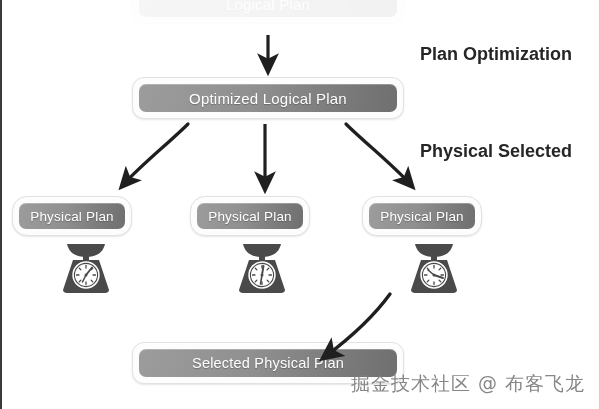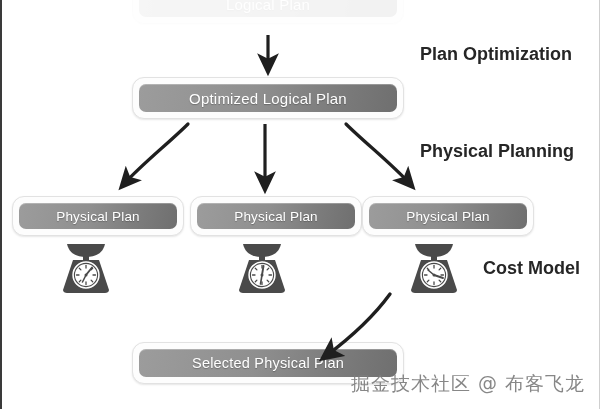--- a/index.html
+++ b/index.html
@@ -53,21 +53,21 @@
   }
   #ghost-box .inner { font-size: 15px; }
 
   
   #optimized-box {
     left: 130px; top: 77px; width: 272px; height: 42px;
   }
   #optimized-box .inner { font-size: 15px; }
 
   
-  .pp-box { top: 196px; width: 172px; height: 40px; }
+  .pp-box { top: 196px; width: 120px; height: 40px; border-radius: 15px; }
   #pp-box-1 { left: 10px; }
   #pp-box-2 { left: 188px; }
   #pp-box-3 { left: 360px; }
   .pp-box .inner { font-size: 13.5px; }
 
   
   #selected-box {
     left: 130px; top: 342px; width: 272px; height: 42px;
   }
   #selected-box .inner { font-size: 14.5px; }
@@ -130,22 +130,21 @@
   </div>
   <div class="planbox pp-box" id="pp-box-3">
     <div class="inner">Physical Plan</div>
   </div>
 
   <div class="planbox" id="selected-box">
     <div class="inner">Selected Physical Plan</div>
   </div>
 
   <div class="stage-label" id="label-plan-optimization">Plan Optimization</div>
-  <div class="stage-label" id="label-physical-planning">Physical Planning</div>
-  <div class="stage-label" id="label-cost-model">Cost Model</div>
+  <div class="stage-label" id="label-physical-planning">Physical Selected</div>
 
   <div id="watermark">掘金技术社区 @ 布客飞龙</div>
 
   <svg class="overlay" viewBox="0 0 600 409">
     <defs>
       <marker id="ah" markerWidth="8" markerHeight="8" refX="4.6" refY="3.4" orient="auto" markerUnits="strokeWidth">
         <path d="M0,0 L7.2,3.4 L0,6.8 L1.7,3.4 z" fill="#1f1f1f"></path>
       </marker>
     </defs>
 

